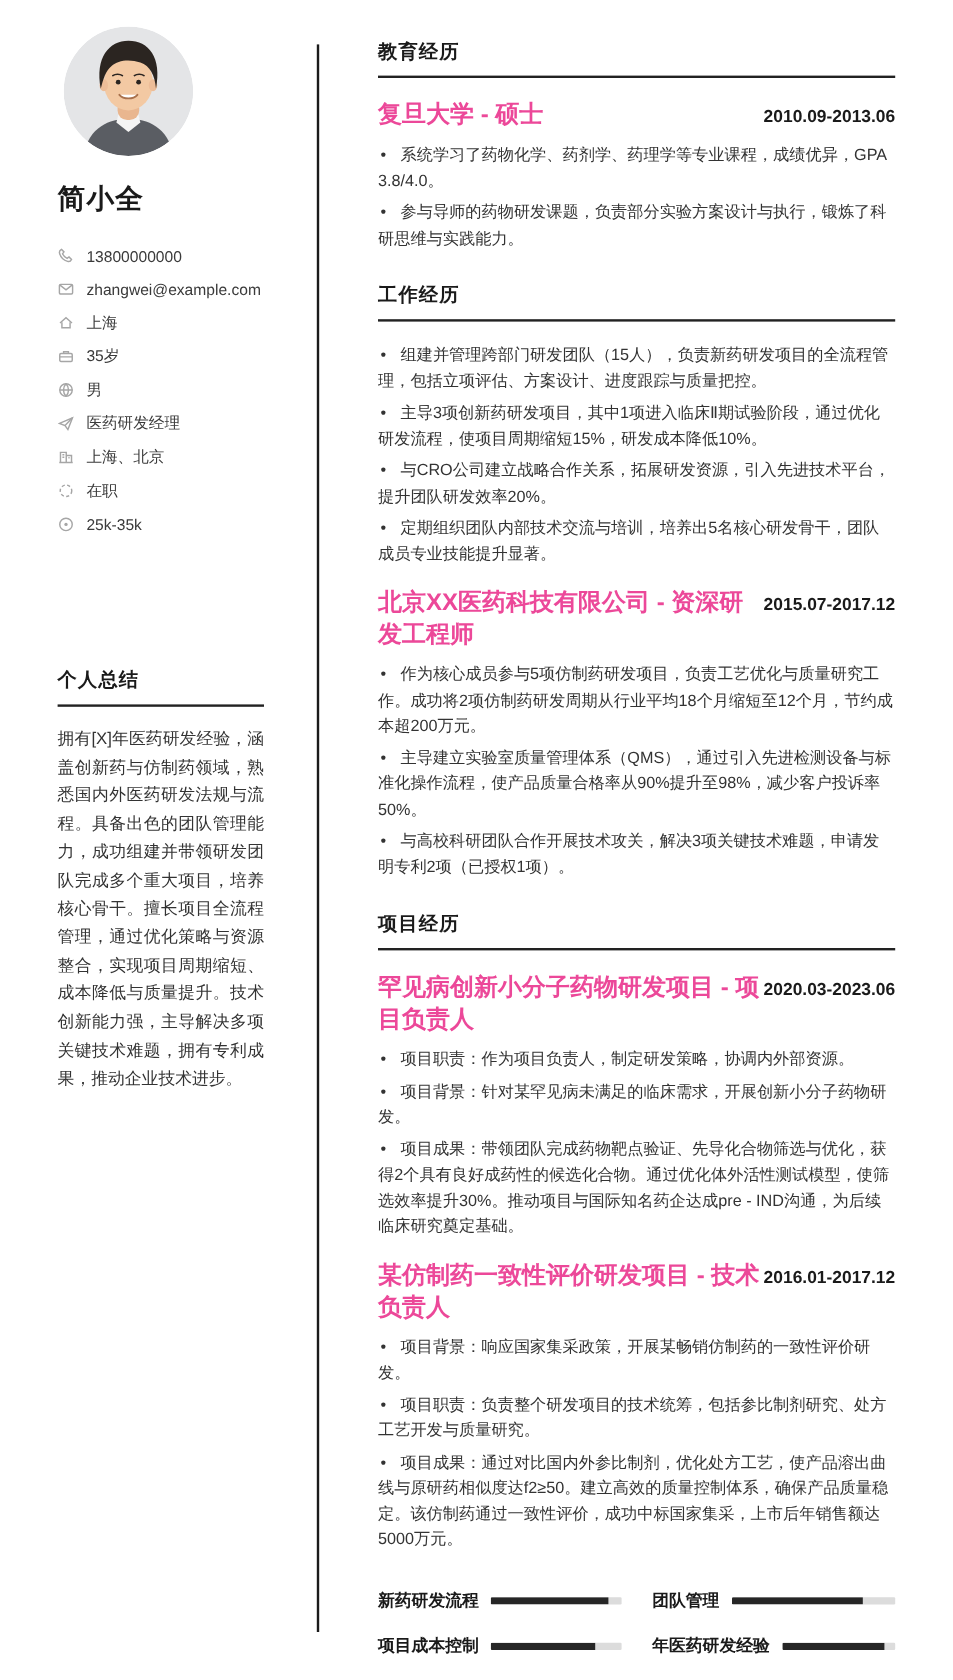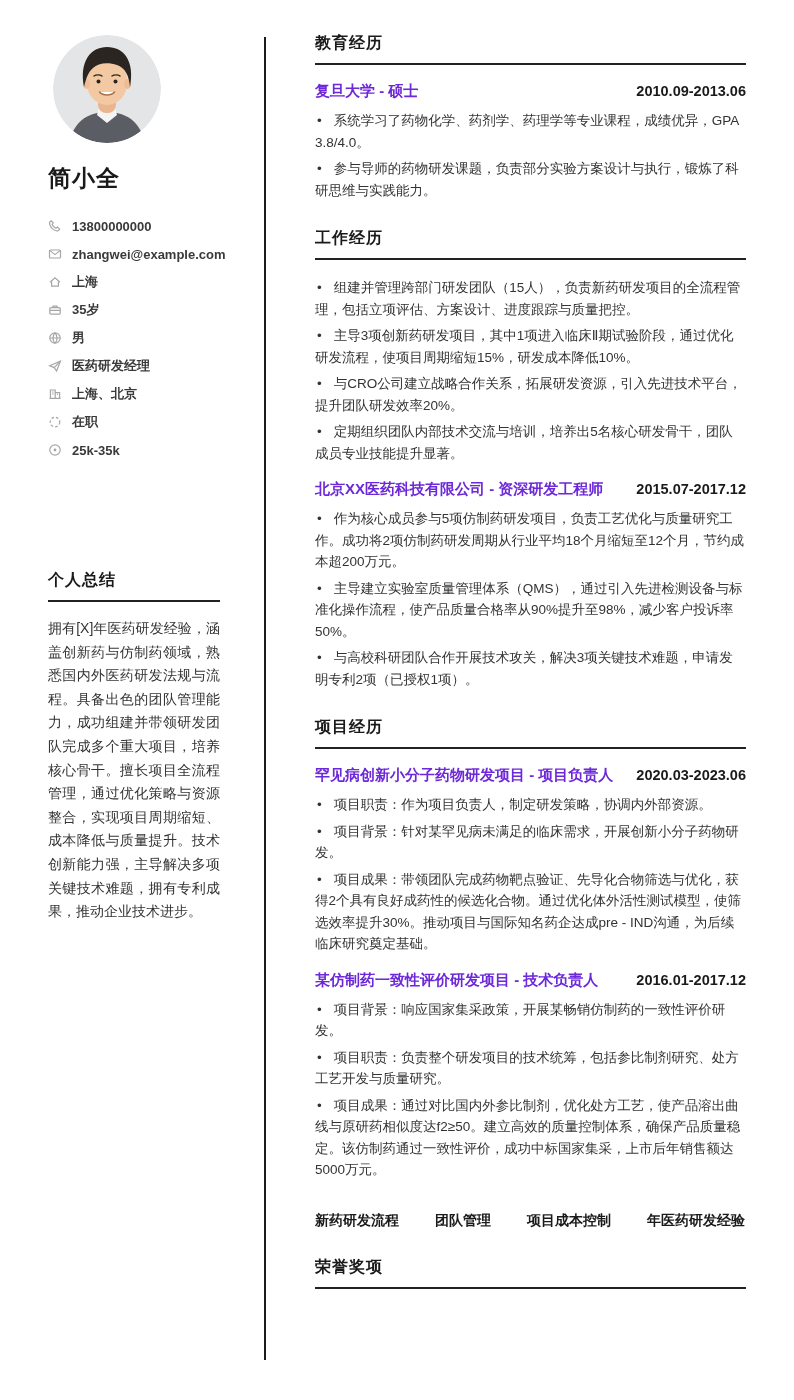--- a/index.html
+++ b/index.html
@@ -4,24 +4,24 @@
 <style>
   * { margin: 0; padding: 0; box-sizing: border-box; }
   html, body { background: #ffffff; }
   body {
     width: 794px; height: 1400px; position: relative;
     font-family: "Liberation Sans", "DejaVu Sans", sans-serif;
     color: #333333; overflow: hidden;
   }
 
   
-  .left-col { position: absolute; left: 48px; top: 35px; width: 172px; }
+  .left-col { position: absolute; left: 48px; top: 22px; width: 172px; }
   .avatar-wrap { width: 108px; height: 108px; border-radius: 50%; overflow: hidden; margin-left: 5px; }
   .person-name { margin-top: 20px; font-size: 23px; font-weight: bold; color: #1a1a1a; letter-spacing: 1px; }
-  .contact-list { margin-top: 18px; font-weight: bold; }
+  .contact-list { margin-top: 18px; }
   .contact-row { display: flex; align-items: center; height: 28px; }
   .contact-row .c-icon { width: 14px; height: 14px; margin-right: 10px; flex: none; display: inline-flex; }
   .contact-row .c-icon svg { width: 14px; height: 14px; stroke: #a6a6a6; fill: none; stroke-width: 1.2; }
   .contact-row .c-val { font-size: 13px; color: #3a3a3a; white-space: nowrap; }
 
   .summary-block { margin-top: 106px; }
   .side-title {
     font-size: 16px; font-weight: bold; color: #1a1a1a;
     padding-bottom: 9px; border-bottom: 2px solid #222222; letter-spacing: 1px;
   }
@@ -35,29 +35,29 @@
   .section { margin-bottom: 27px; }
   .section-title {
     font-size: 16px; font-weight: bold; color: #1a1a1a; letter-spacing: 1px;
     padding-bottom: 9px; border-bottom: 2px solid #222222;
   }
   .section-body { padding-top: 17px; }
 
   .entry { margin-bottom: 16px; }
   .entry:last-child { margin-bottom: 0; }
   .entry-head { display: flex; justify-content: space-between; align-items: baseline; margin-bottom: 9px; }
-  .entry-name { font-size: 15px; font-weight: bold; color: #6d28d9; }
+  .entry-name { font-size: 20px; font-weight: bold; color: #ec4899; }
   .entry-date { font-size: 14.5px; font-weight: bold; color: #1a1a1a; white-space: nowrap; }
 
   .bullet { font-size: 13.5px; line-height: 21.5px; color: #333; margin-bottom: 5px; }
   .bullet:last-child { margin-bottom: 0; }
   .bullet::before { content: "\2022"; margin-right: 12px; margin-left: 2px; color: #333; }
 
   
-  .skills-grid { display: grid; grid-template-columns: 1fr 1fr 1fr 1fr; column-gap: 26px; row-gap: 20px; padding-top: 4px; }
+  .skills-grid { display: grid; grid-template-columns: 1fr 1fr; column-gap: 26px; row-gap: 20px; padding-top: 4px; }
   .skill-row { display: flex; align-items: center; }
   .skill-label { font-size: 14px; font-weight: bold; color: #1a1a1a; margin-right: 10px; white-space: nowrap; }
   .skill-track { flex: 1; height: 6px; background: #dcdcdc; border-radius: 1px; overflow: hidden; }
   .skill-fill { height: 100%; background: #262626; }
 </style>
 </head>
 <body>
 
 <div class="left-col">
 

